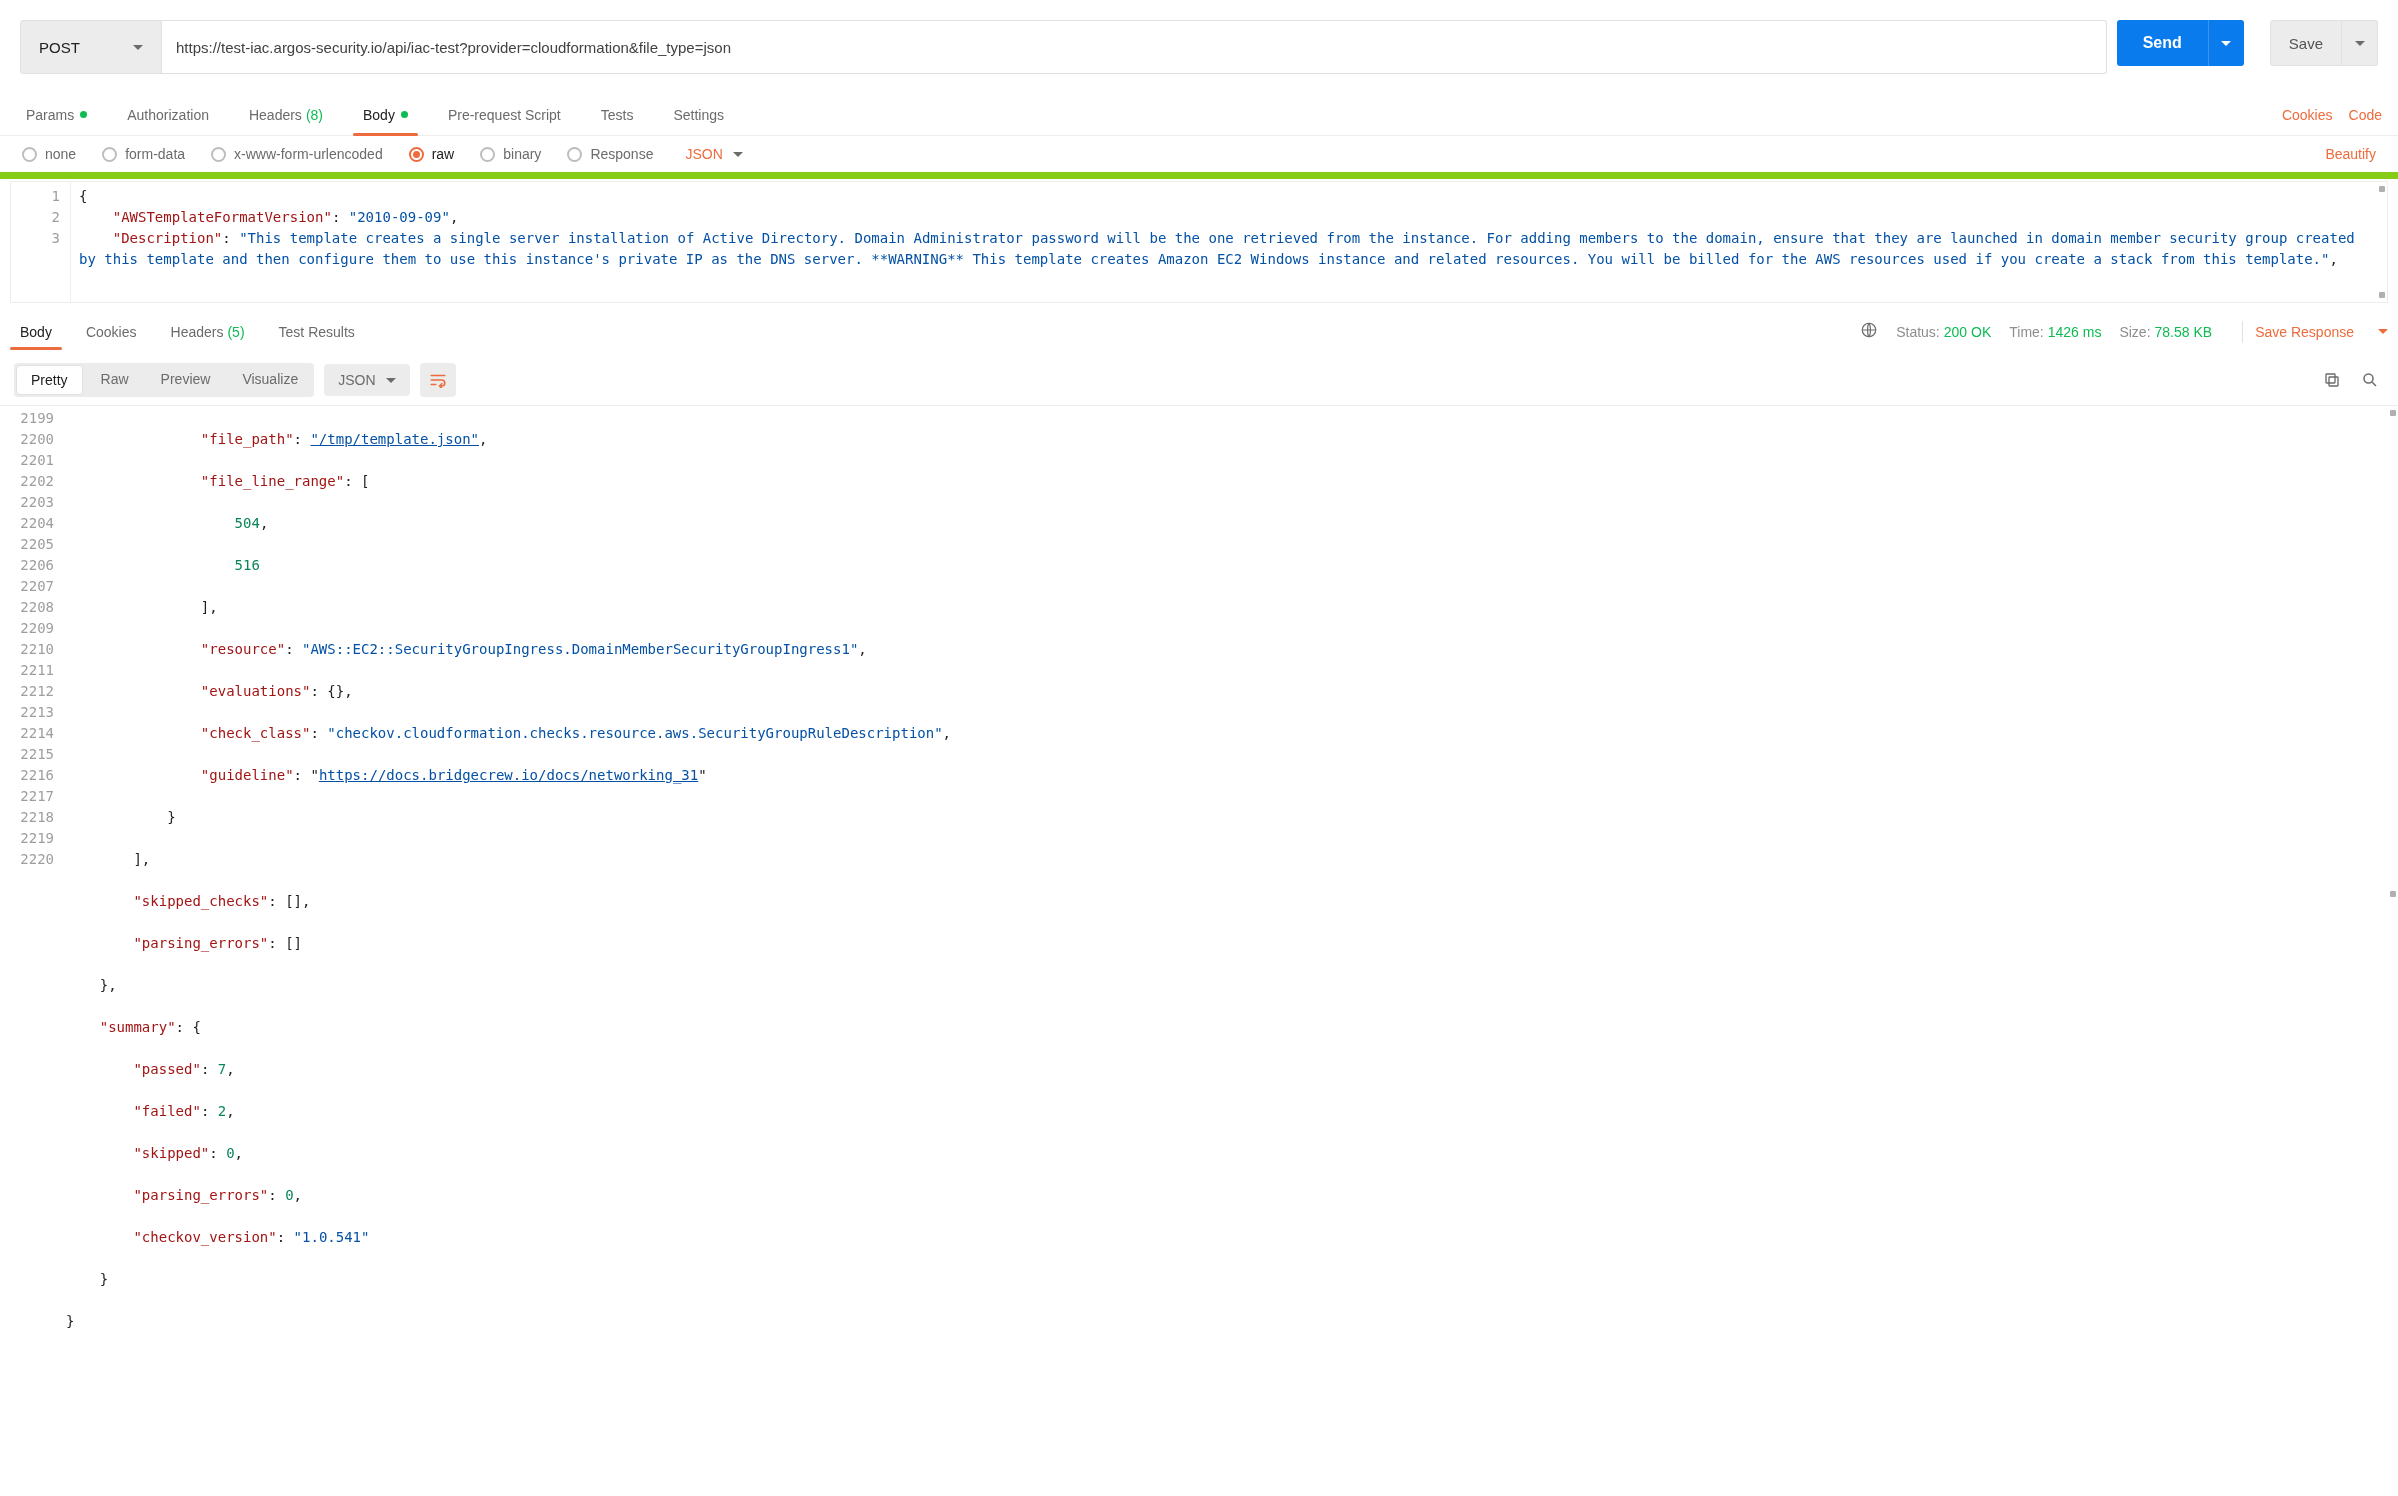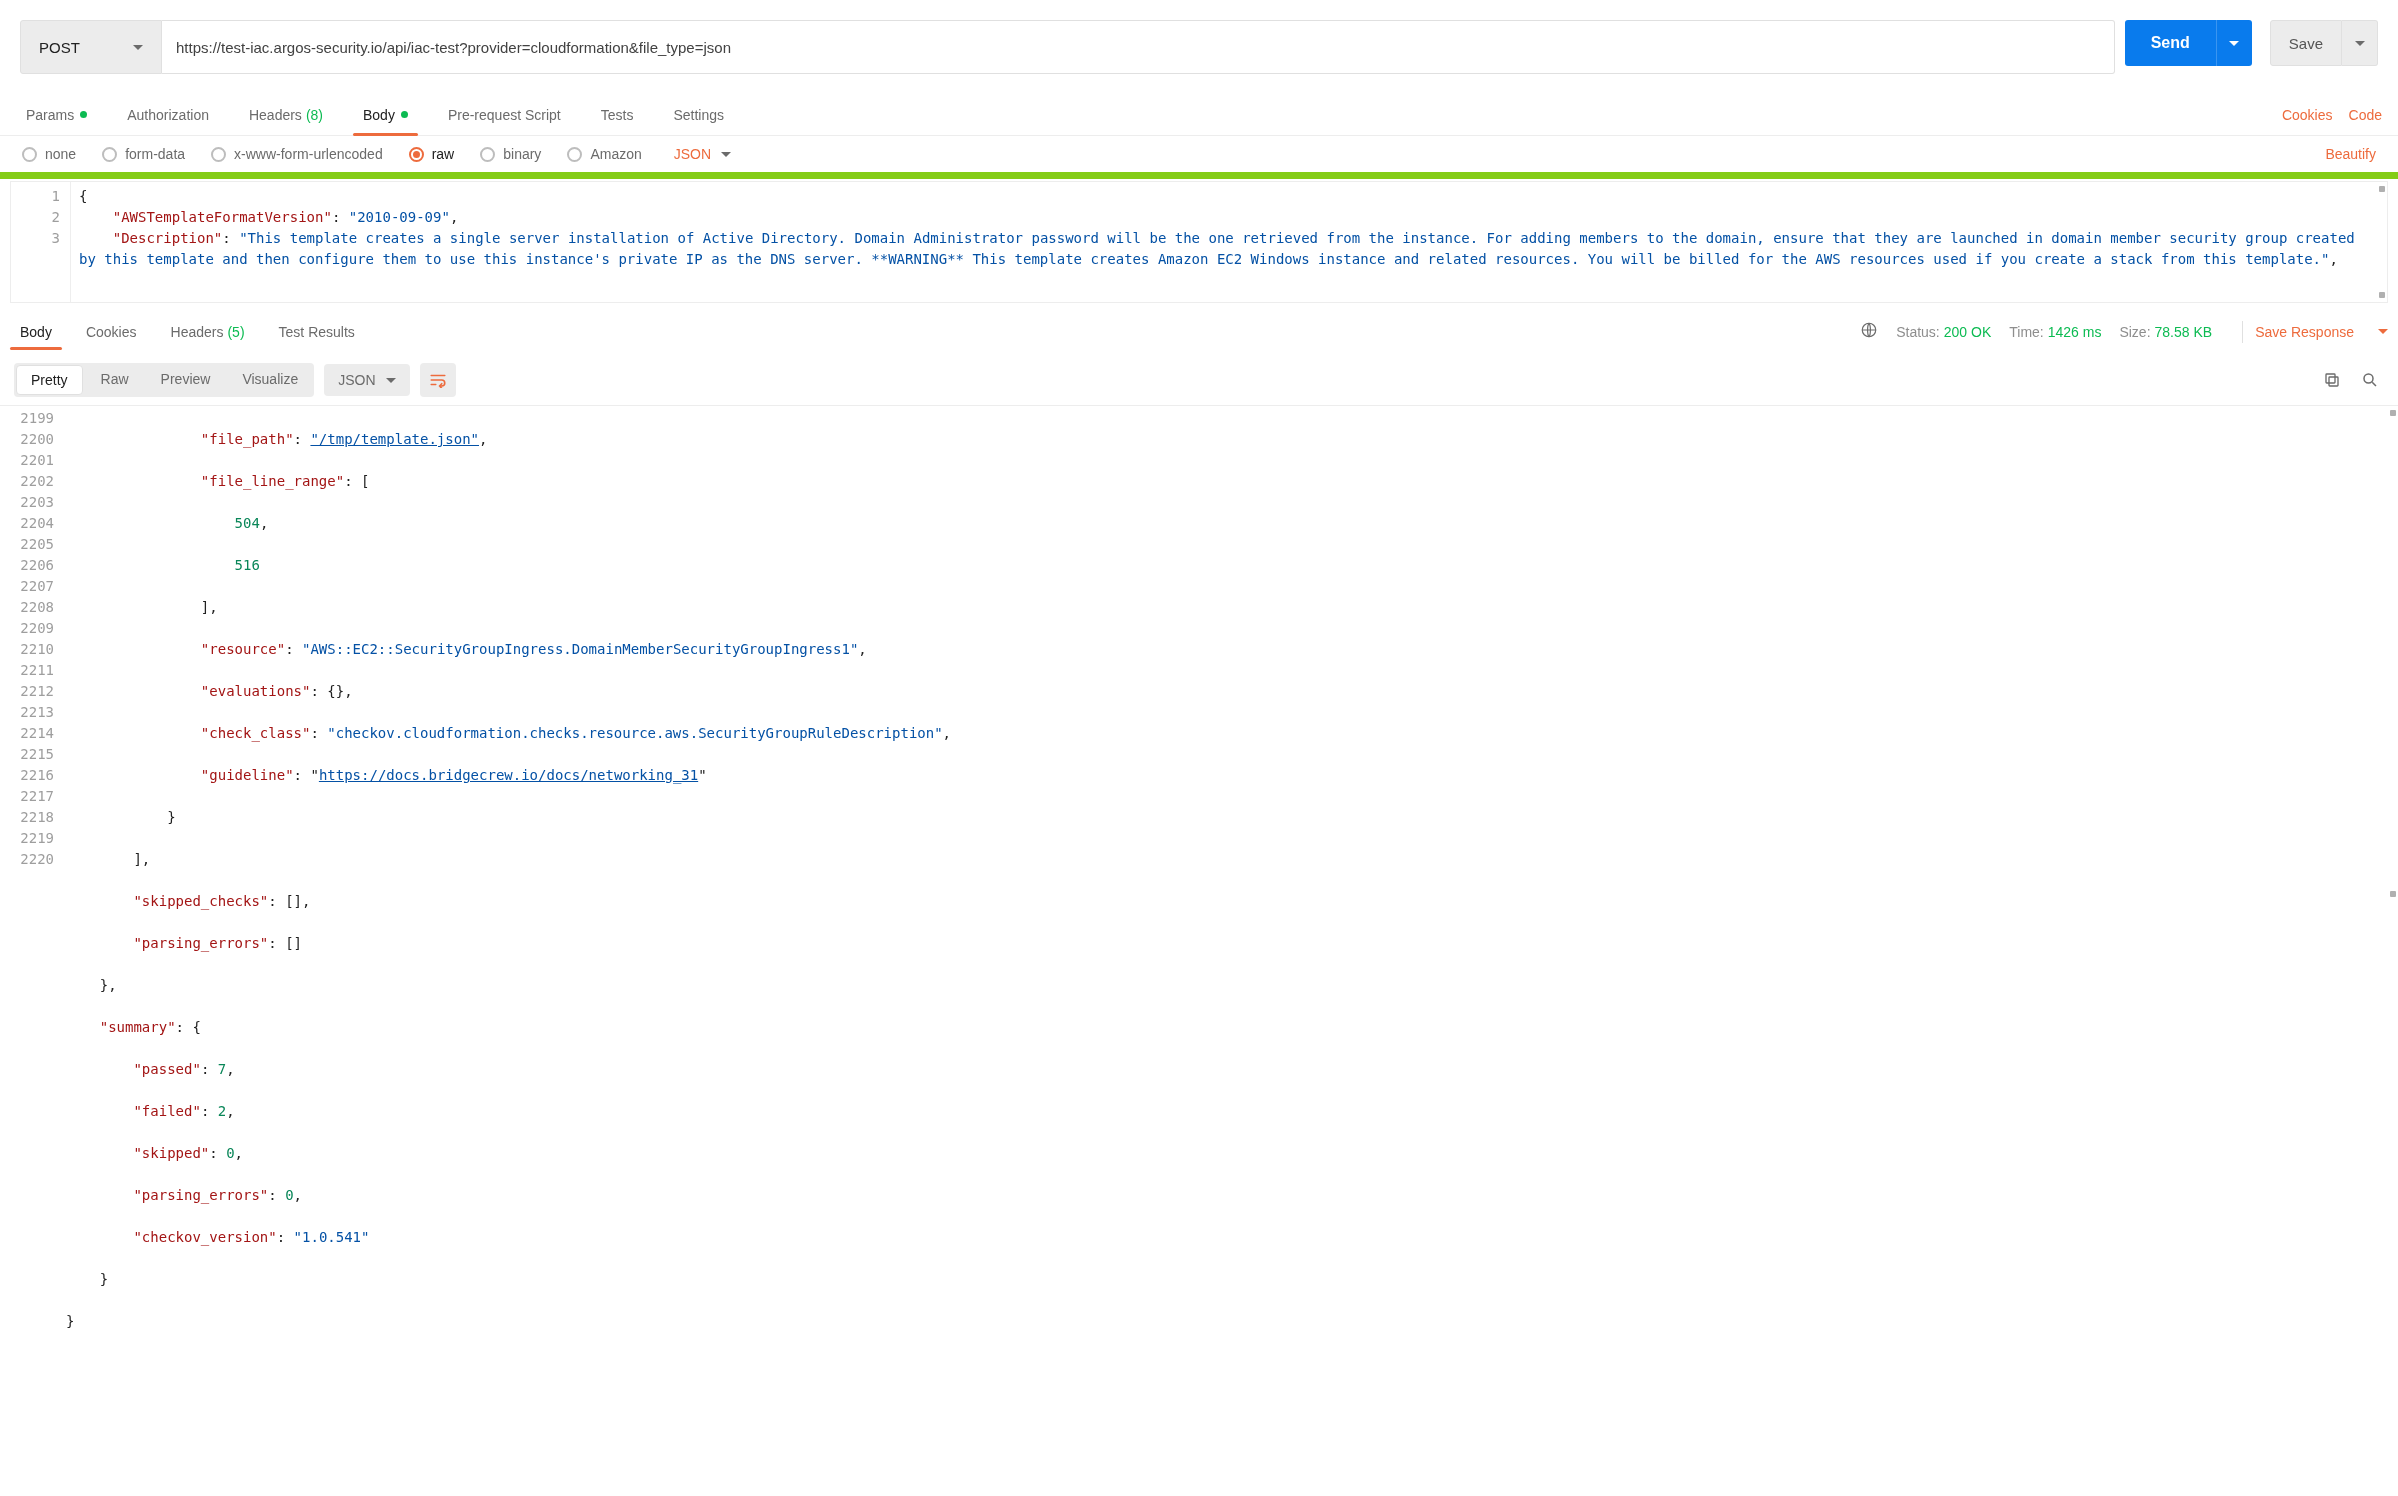--- a/index.html
+++ b/index.html
@@ -8,21 +8,21 @@
 
 .request-row { display: flex; gap: 0; padding: 20px; align-items: stretch; }
 .method-select { display: flex; align-items: center; justify-content: space-between; background: #ececec; border: 1px solid #e0e0e0; border-radius: 3px 0 0 3px; padding: 0 18px; width: 142px; cursor: pointer; }
 .method-select .label { font-size: 15px; color: #212121; }
 .caret { width: 0; height: 0; border-left: 5px solid transparent; border-right: 5px solid transparent; border-top: 5px solid #6b6b6b; }
 .url-input { flex: 1; border: 1px solid #e0e0e0; border-left: none; border-radius: 0 3px 3px 0; padding: 0 14px; font-size: 15px; color: #424242; outline: none; height: 54px; }
 .send-group { display: flex; margin-left: 10px; }
 .send-btn { background: #097bed; color: #fff; border: none; padding: 0 26px; height: 46px; font-size: 16px; font-weight: 600; border-radius: 3px 0 0 3px; cursor: pointer; }
 .send-drop { background: #097bed; border: none; border-left: 1px solid rgba(255,255,255,0.2); height: 46px; width: 36px; border-radius: 0 3px 3px 0; cursor: pointer; display:flex; align-items:center; justify-content:center; }
 .send-drop .caret { border-top-color: #fff; }
-.save-group { display: flex; margin-left: 18px; }
+.save-group { display: flex; margin-left: 26px; }
 .save-btn { background: #ececec; color: #555; border: 1px solid #e0e0e0; padding: 0 18px; height: 46px; font-size: 15px; border-radius: 3px 0 0 3px; cursor: pointer; }
 .save-drop { background: #ececec; border: 1px solid #e0e0e0; border-left: none; height: 46px; width: 36px; border-radius: 0 3px 3px 0; cursor: pointer; display:flex; align-items:center; justify-content:center; }
 
 
 .req-tabs { display: flex; align-items: center; padding: 0 16px; border-bottom: 1px solid #ededed; height: 42px; }
 .req-tab { padding: 0 10px; margin-right: 20px; color: #6b6b6b; cursor: pointer; height: 100%; display:flex; align-items:center; position:relative; }
 .req-tab.active { color: #212121; }
 .req-tab.active::after { content:""; position:absolute; bottom:-1px; left:0; right:0; height:3px; background:#ed6b3d; border-radius:2px; }
 .green-dot { display:inline-block; width:7px; height:7px; border-radius:50%; background:#0cbb52; margin-left:6px; }
 .count-green { color:#0cbb52; margin-left:4px; }
@@ -144,21 +144,21 @@
   <div class="radio-opt selected">
       <span class="radio"></span>
       <span>raw</span>
     </div>
   <div class="radio-opt">
       <span class="radio"></span>
       <span>binary</span>
     </div>
   <div class="radio-opt">
       <span class="radio"></span>
-      <span>Amazon</span>
+      <span>Response</span>
     </div>
   <div class="fmt-select">
       <span>JSON</span>
       <span class="caret"></span>
     </div>
   <div class="spacer"></div>
   <span class="link-orange">Beautify</span>
 </div>
 
 <div class="code-area">

